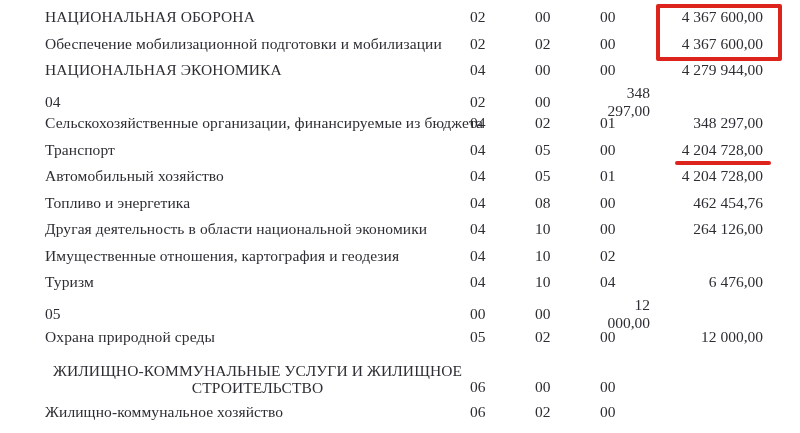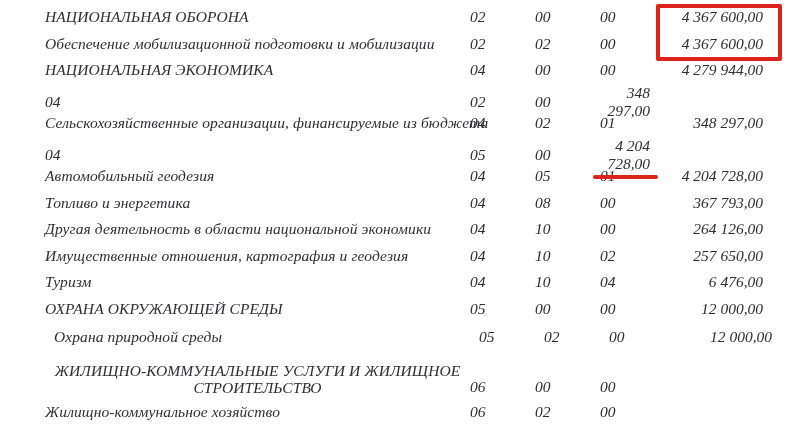--- a/index.html
+++ b/index.html
@@ -11,30 +11,29 @@
     font-family: "Liberation Serif", "DejaVu Serif", serif;
     font-size: 15.5px;
     overflow: hidden;
     --red: #dd241c;
   }
   .table {
     position: absolute;
     top: 4px;
     left: 0;
     width: 772px;
-    font-style: italic;
   }
   .row {
     display: grid;
     grid-template-columns: 425px 65px 65px 55px 113px;
     padding-left: 45px;
     align-items: center;
     height: 26.5px;
   }
-  .row:nth-child(13) { height: 30px; margin-left: 9px; }
+  .row:nth-child(13) { height: 30px; }
   .row.tall {
     height: 44px;
     align-items: end;
     padding-bottom: 3px;
   }
   .cell { overflow: visible; }
   .cell.name {
     white-space: nowrap;
     letter-spacing: 0.1px;
   }
@@ -103,62 +102,61 @@
         <div class="cell amount"><span class="amt">348 297,00</span></div>
       </div>
       <div class="row">
         <div class="cell name">Сельскохозяйственные организации, финансируемые из бюджета</div>
         <div class="cell code">04</div>
         <div class="cell code">02</div>
         <div class="cell code">01</div>
         <div class="cell amount"><span class="amt">348 297,00</span></div>
       </div>
       <div class="row">
+        <div class="cell name">Транспорт</div>
         <div class="cell code">04</div>
         <div class="cell code">05</div>
         <div class="cell code">00</div>
         <div class="cell amount"><span class="amt redline">4 204 728,00</span></div>
       </div>
       <div class="row">
-        <div class="cell name">Автомобильный геодезия</div>
+        <div class="cell name">Автомобильный хозяйство</div>
         <div class="cell code">04</div>
         <div class="cell code">05</div>
         <div class="cell code">01</div>
         <div class="cell amount"><span class="amt">4 204 728,00</span></div>
       </div>
       <div class="row">
         <div class="cell name">Топливо и энергетика</div>
         <div class="cell code">04</div>
         <div class="cell code">08</div>
         <div class="cell code">00</div>
-        <div class="cell amount"><span class="amt">367 793,00</span></div>
+        <div class="cell amount"><span class="amt">462 454,76</span></div>
       </div>
       <div class="row">
         <div class="cell name">Другая деятельность в области национальной экономики</div>
         <div class="cell code">04</div>
         <div class="cell code">10</div>
         <div class="cell code">00</div>
         <div class="cell amount"><span class="amt">264 126,00</span></div>
       </div>
       <div class="row">
         <div class="cell name">Имущественные отношения, картография и геодезия</div>
         <div class="cell code">04</div>
         <div class="cell code">10</div>
         <div class="cell code">02</div>
-        <div class="cell amount"><span class="amt">257 650,00</span></div>
       </div>
       <div class="row">
         <div class="cell name">Туризм</div>
         <div class="cell code">04</div>
         <div class="cell code">10</div>
         <div class="cell code">04</div>
         <div class="cell amount"><span class="amt">6 476,00</span></div>
       </div>
       <div class="row">
-        <div class="cell name">ОХРАНА ОКРУЖАЮЩЕЙ СРЕДЫ</div>
         <div class="cell code">05</div>
         <div class="cell code">00</div>
         <div class="cell code">00</div>
         <div class="cell amount"><span class="amt">12 000,00</span></div>
       </div>
       <div class="row">
         <div class="cell name">Охрана природной среды</div>
         <div class="cell code">05</div>
         <div class="cell code">02</div>
         <div class="cell code">00</div>

